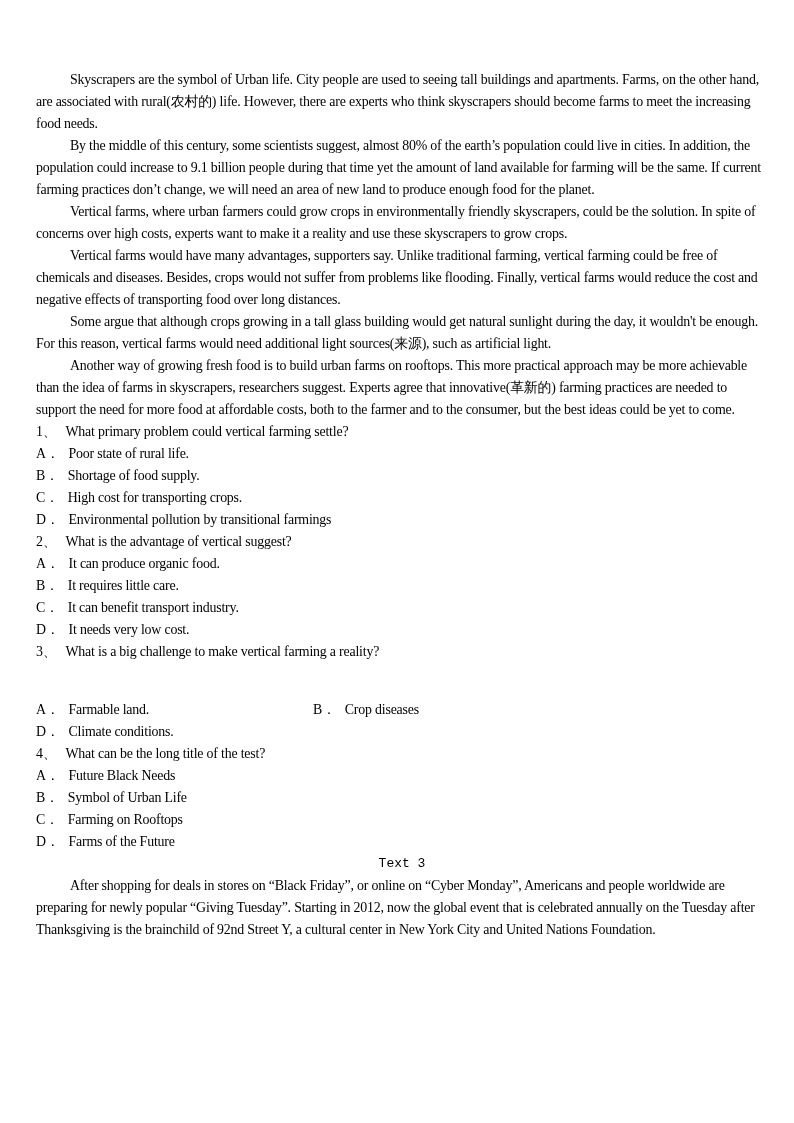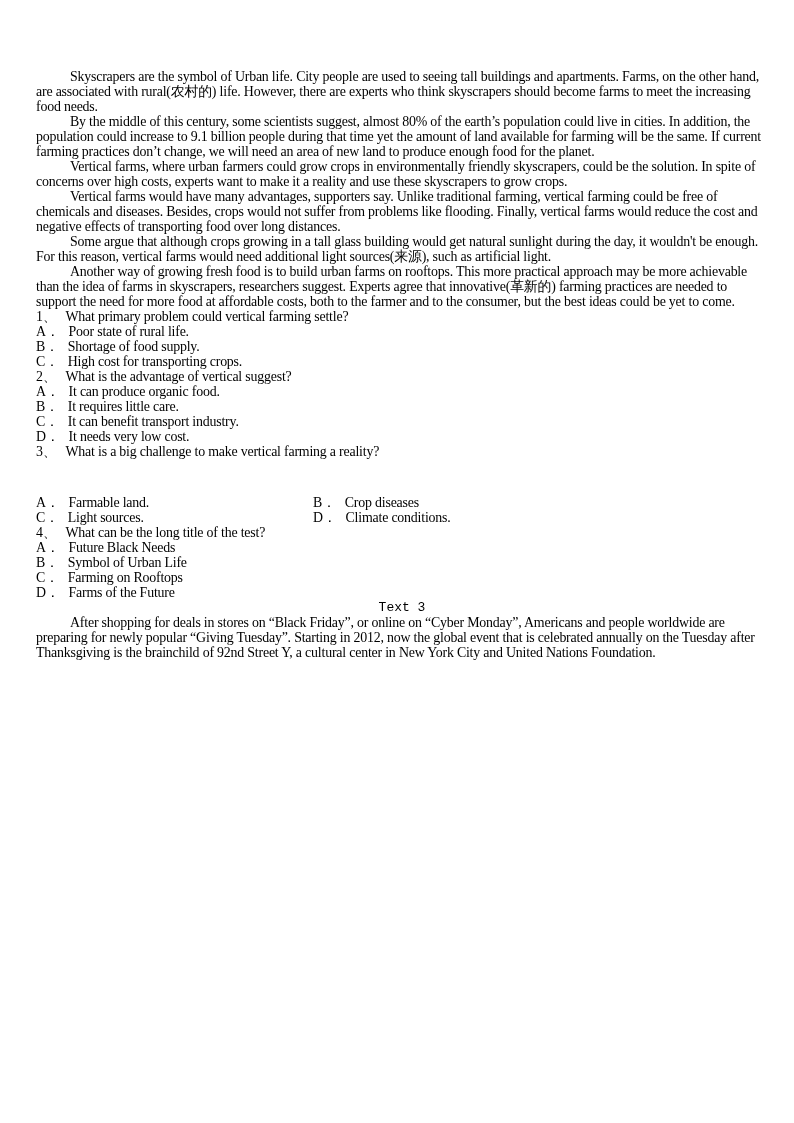--- a/index.html
+++ b/index.html
@@ -8,21 +8,21 @@
     width: 794px; height: 1123px;
     position: relative;
     overflow: hidden;
     font-family: "Liberation Serif", "DejaVu Serif", serif;
     color: #000000;
   }
   .page {
     position: absolute; inset: 0;
     padding: 69px 26px 0 36px;
     font-size: 13.9px;
-    line-height: 15px;
+    line-height: 22px;
     letter-spacing: -0.2px;
   }
   .para {
     text-indent: 34px;
     text-align: left;
   }
   .q-stem .q-num { margin-right: 9px; }
   .opt .opt-label { margin-right: 9px; }
   .opt-grid {
     display: grid;
@@ -48,37 +48,37 @@
       <p class="para">Some argue that although crops growing in a tall glass building would get natural sunlight during the day, it wouldn't be enough. For this reason, vertical farms would need additional light sources(来源), such as artificial light.</p>
       <p class="para">Another way of growing fresh food is to build urban farms on rooftops. This more practical approach may be more achievable than the idea of farms in skyscrapers, researchers suggest. Experts agree that innovative(革新的) farming practices are needed to support the need for more food at affordable costs, both to the farmer and to the consumer, but the best ideas could be yet to come.</p>
     </div>
   <div id="questions">
       <div>
         <div class="q-stem"><span class="q-num">1、</span><span class="q-text">What primary problem could vertical farming settle?</span></div>
         <div class="opt-list">
           <div class="opt"><span class="opt-label">A．</span><span class="opt-text">Poor state of rural life.</span></div>
           <div class="opt"><span class="opt-label">B．</span><span class="opt-text">Shortage of food supply.</span></div>
           <div class="opt"><span class="opt-label">C．</span><span class="opt-text">High cost for transporting crops.</span></div>
+          <div class="opt"><span class="opt-label">D．</span><span class="opt-text">Environmental pollution by transitional farmings</span></div>
         </div>
       </div>
       <div>
         <div class="q-stem"><span class="q-num">2、</span><span class="q-text">What is the advantage of vertical suggest?</span></div>
         <div class="opt-list">
           <div class="opt"><span class="opt-label">A．</span><span class="opt-text">It can produce organic food.</span></div>
           <div class="opt"><span class="opt-label">B．</span><span class="opt-text">It requires little care.</span></div>
           <div class="opt"><span class="opt-label">C．</span><span class="opt-text">It can benefit transport industry.</span></div>
           <div class="opt"><span class="opt-label">D．</span><span class="opt-text">It needs very low cost.</span></div>
         </div>
       </div>
       <div>
         <div class="q-stem"><span class="q-num">3、</span><span class="q-text">What is a big challenge to make vertical farming a reality?</span></div>
         <div class="opt-grid">
           <div class="opt"><span class="opt-label">A．</span><span class="opt-text">Farmable land.</span></div>
           <div class="opt"><span class="opt-label">B．</span><span class="opt-text">Crop diseases</span></div>
-          <div class="opt"><span class="opt-label">C．</span><span class="opt-text">Light sources.</span></div>
           <div class="opt"><span class="opt-label">D．</span><span class="opt-text">Climate conditions.</span></div>
         </div>
       </div>
       <div>
         <div class="q-stem"><span class="q-num">4、</span><span class="q-text">What can be the long title of the test?</span></div>
         <div class="opt-list">
           <div class="opt"><span class="opt-label">A．</span><span class="opt-text">Future Black Needs</span></div>
           <div class="opt"><span class="opt-label">B．</span><span class="opt-text">Symbol of Urban Life</span></div>
           <div class="opt"><span class="opt-label">C．</span><span class="opt-text">Farming on Rooftops</span></div>
           <div class="opt"><span class="opt-label">D．</span><span class="opt-text">Farms of the Future</span></div>

